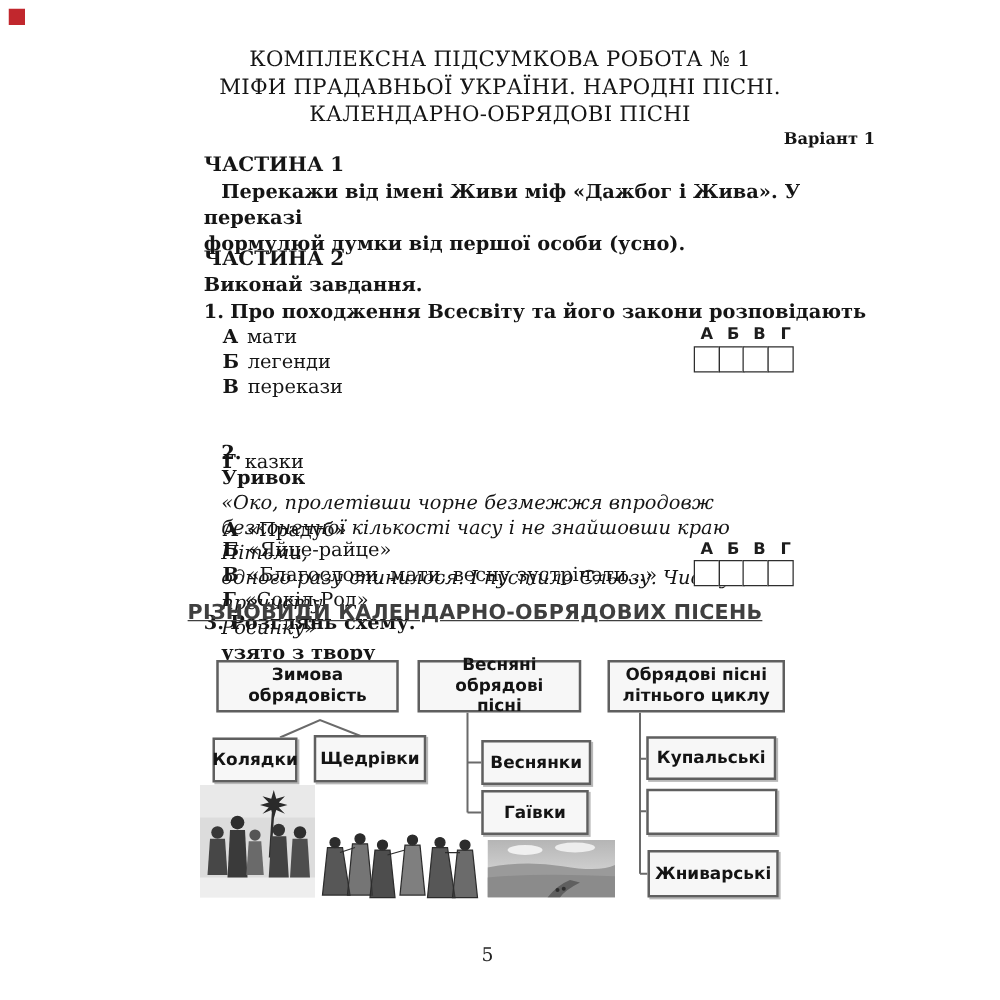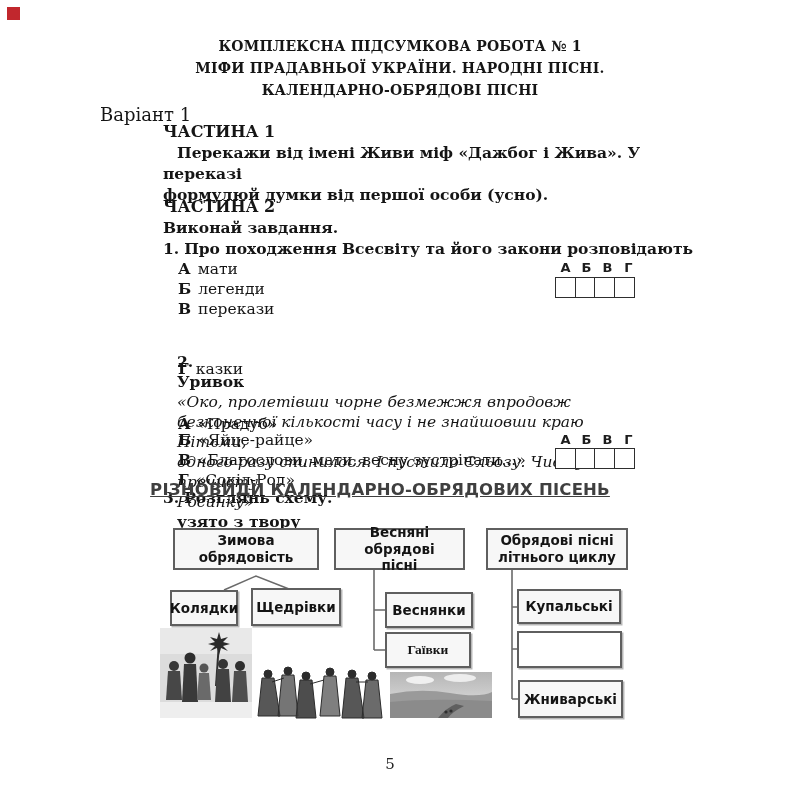--- a/index.html
+++ b/index.html
@@ -4,23 +4,23 @@
 <style>
   html,body{margin:0;padding:0;}
   body{width:800px;height:800px;background:#ffffff;position:relative;
        font-family:"DejaVu Serif","Liberation Serif",serif;color:#151515;}
   .abs{position:absolute;}
 
   
   .corner-marker{left:7px;top:7px;width:13px;height:13px;background:#c1272d;}
 
   
-  .title-line{left:100px;width:600px;text-align:center;font-weight:bold;
-              font-size:14px;letter-spacing:.2px;}
-  .variant{left:100px;width:600px;text-align:left;font-weight:normal;font-size:18px;}
+  .title-line{left:100px;width:600px;text-align:center;font-weight:normal;
+              font-size:17px;letter-spacing:.2px;}
+  .variant{left:100px;width:600px;text-align:right;font-weight:bold;font-size:13px;}
 
   
   .part-heading{left:163px;font-weight:bold;font-size:16px;}
   .body-bold{font-weight:bold;font-size:15.5px;}
   .task-par{left:163px;width:482px;font-weight:bold;font-size:15.5px;line-height:21px;
             white-space:pre-line;text-indent:14px;}
   .q-line{left:163px;font-size:15.5px;}
   .q-num{font-weight:bold;}
   .q-text{font-weight:bold;}
   .option-row{left:178px;font-size:15.5px;}
@@ -150,21 +150,21 @@
 <div class="abs dbox" style="left:173px;top:528px;width:146px;height:42px;">Зимова
 обрядовість</div>
 <div class="abs dbox" style="left:334px;top:528px;width:131px;height:42px;">Весняні обрядові
 пісні</div>
 <div class="abs dbox" style="left:486px;top:528px;width:142px;height:42px;">Обрядові пісні
 літнього циклу</div>
 
 <div class="abs dbox child" style="left:170px;top:590px;width:68px;height:36px;">Колядки</div>
 <div class="abs dbox child" style="left:251px;top:588px;width:90px;height:38px;">Щедрівки</div>
 <div class="abs dbox child" style="left:385px;top:592px;width:88px;height:36px;">Веснянки</div>
-<div class="abs dbox child" style="left:385px;top:632px;width:86px;height:36px;font-family:Liberation Serif, serif;">Гаївки</div>
+<div class="abs dbox child" style="left:385px;top:632px;width:86px;height:36px;">Гаївки</div>
 <div class="abs dbox child" style="left:517px;top:589px;width:104px;height:35px;">Купальські</div>
 <div class="abs dbox child" style="left:517px;top:631px;width:105px;height:37px;background:#ffffff;"></div>
 <div class="abs dbox child" style="left:518px;top:680px;width:105px;height:38px;">Жниварські</div>
 
 <svg class="abs" style="left:160px;top:628px;" width="92" height="90" viewBox="0 0 92 90" role="img">
   <rect width="92" height="90" fill="#dcdcdc"></rect>
   <rect x="0" y="0" width="92" height="26" fill="#e9e9e9"></rect>
   <rect x="0" y="74" width="92" height="16" fill="#eeeeee"></rect>
   <line x1="59" y1="14" x2="56" y2="58" stroke="#2f2f2f" stroke-width="2"></line>
   <g fill="#2a2a2a">

